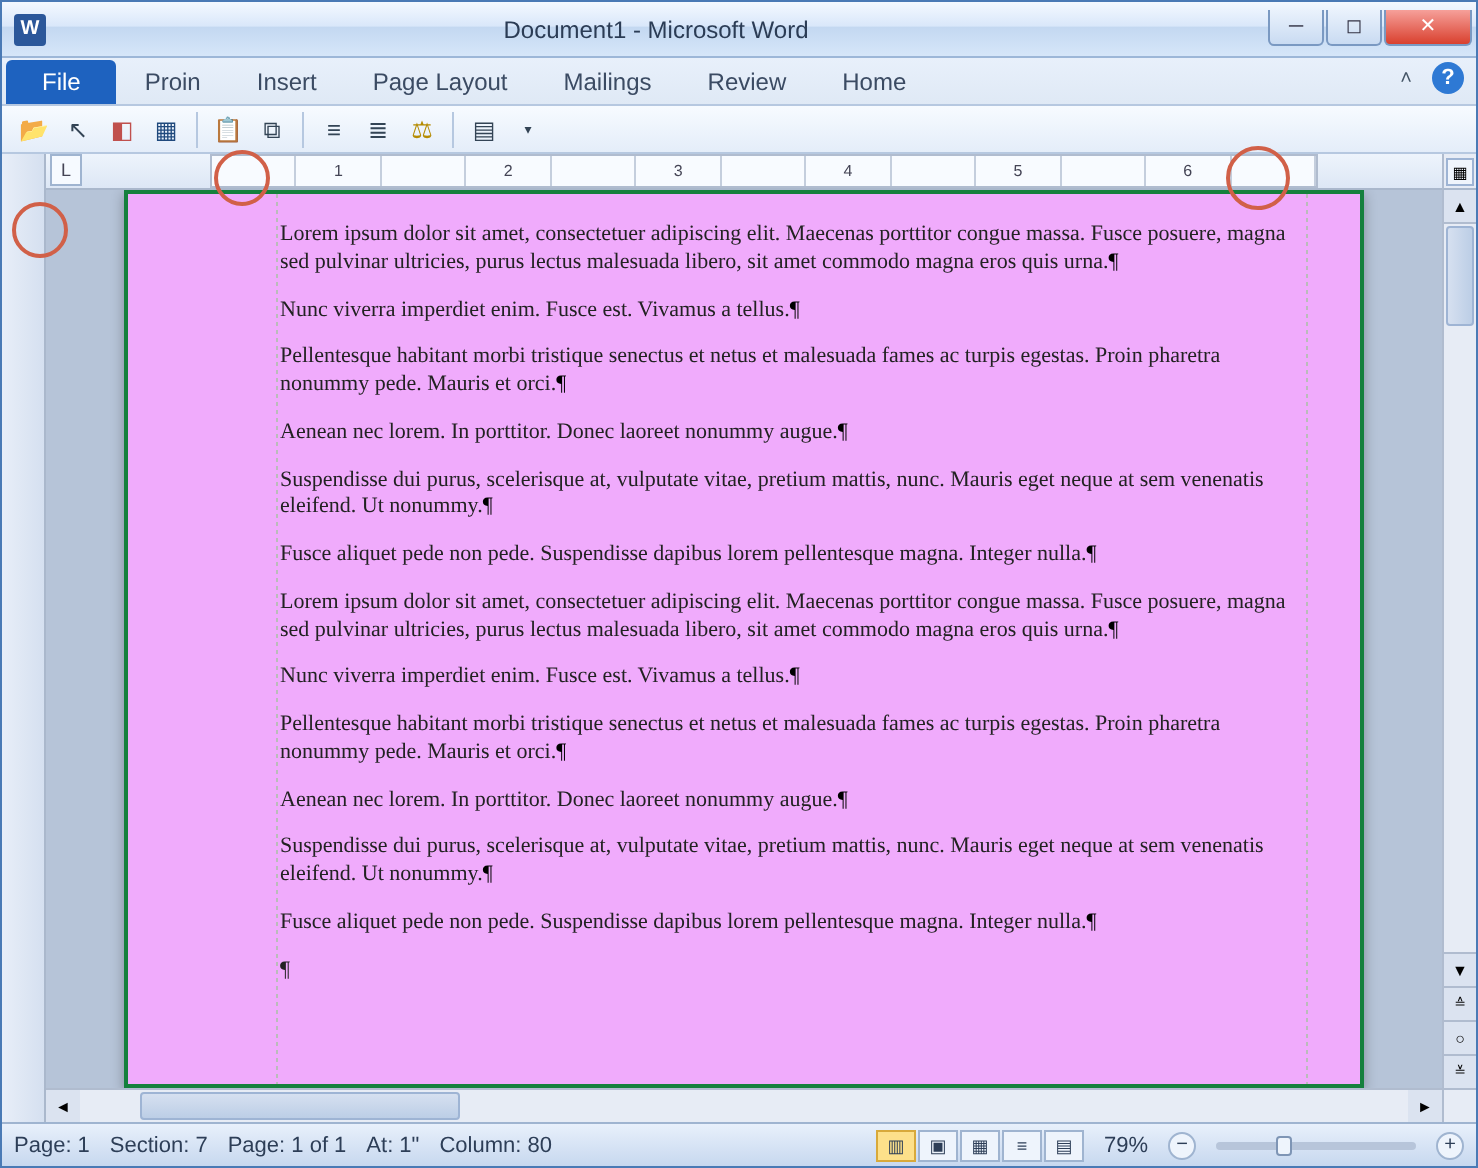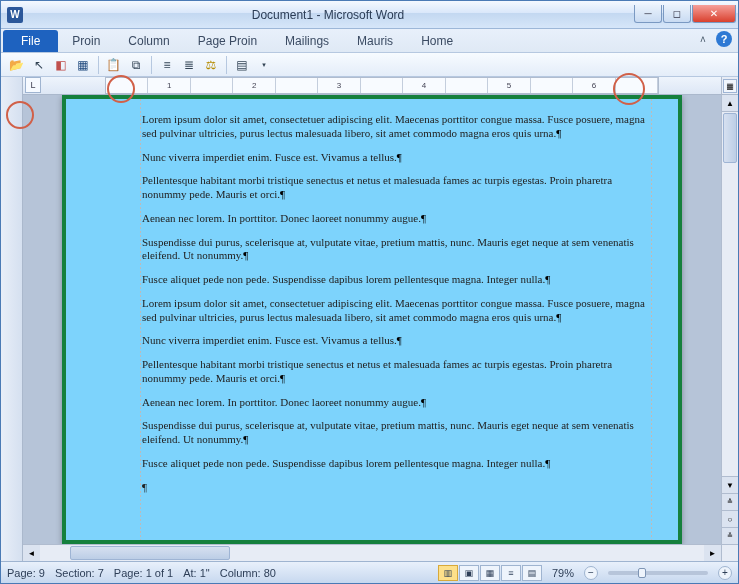--- a/index.html
+++ b/index.html
@@ -24,21 +24,21 @@
 .tbtn { width:20px; height:20px; display:flex; align-items:center; justify-content:center; font-size:12px; color:#345; border-radius:2px; }
 .tsep { width:1px; height:18px; background:#b6c8e0; margin:0 3px; }
 
 .doc-area { flex:1; display:flex; background:#c1cee0; position:relative; overflow:hidden; }
 .vruler { width:22px; background:linear-gradient(to right,#e8eef8,#d5e0f0); border-right:1px solid #aab8cc; }
 .main-col { flex:1; display:flex; flex-direction:column; }
 .hruler { height:18px; background:linear-gradient(to bottom,#eef4fc,#dde7f5); border-bottom:1px solid #aab8cc; position:relative; font-size:8px; color:#445; }
 .hruler-inner { position:absolute; left:82px; right:62px; top:0; bottom:0; background:#f8fbff; border:1px solid #b0bccf; display:flex; }
 .hruler-inner .tick { flex:1; border-right:1px solid #c4cedd; display:flex; align-items:center; justify-content:center; font-size:8px; }
 .page-viewport { flex:1; overflow:hidden; background:#b6c4d8; display:flex; justify-content:center; }
-.page { width:620px; background:#7dd3fc; border:4px solid #15803d; box-shadow:0 2px 6px rgba(0,0,0,0.3); padding:14px 28px 14px 76px; position:relative; }
+.page { width:620px; background:#f0abfc; border:2px solid #15803d; box-shadow:0 2px 6px rgba(0,0,0,0.3); padding:14px 28px 14px 76px; position:relative; }
 .page .margin-line { position:absolute; top:0; bottom:0; width:1px; background:repeating-linear-gradient(to bottom,#bbb 0,#bbb 2px,transparent 2px,transparent 4px); }
 .page .ml-left { left:74px; } .page .ml-right { right:26px; }
 .page p { font-family:Garamond,Georgia,serif; font-size:11px; color:#222; line-height:1.25; margin-bottom:10px; }
 .pilcrow::after { content:"¶"; color:#000; }
 
 .vscroll { width:17px; background:#e7ecf5; border-left:1px solid #b0bccf; display:flex; flex-direction:column; }
 .vscroll .arr { height:17px; background:#dbe3f0; display:flex; align-items:center; justify-content:center; font-size:8px; border-bottom:1px solid #b0bccf; }
 .vscroll .thumb { flex:0 0 50px; background:linear-gradient(to right,#d6e0f0,#bccee6); border:1px solid #9eb4d4; margin:1px; border-radius:2px; }
 .vscroll .track { flex:1; }
 .sidebtns { width:17px; background:#e7ecf5; border-left:1px solid #b0bccf; display:flex; flex-direction:column; align-items:center; padding-top:2px; gap:4px; }
@@ -71,24 +71,24 @@
     <div class="win-controls">
       <div class="win-btn">─</div>
       <div class="win-btn">◻</div>
       <div class="win-btn win-close">✕</div>
     </div>
   </div>
 
   <div class="ribbon-tabs">
     <div class="file-tab">File</div>
     <div class="rtab">Proin</div>
-    <div class="rtab">Column</div>
-    <div class="rtab">Page Proin</div>
+    <div class="rtab">Insert</div>
+    <div class="rtab">Page Layout</div>
     <div class="rtab">Mailings</div>
-    <div class="rtab">Mauris</div>
+    <div class="rtab">Review</div>
     <div class="rtab">Home</div>
     <div class="ribbon-right">
       <div class="caret-up">˄</div>
       <div class="help-btn">?</div>
     </div>
   </div>
 
   <div class="toolbar">
     <div class="tbtn">📂</div>
     <div class="tbtn">↖</div>
@@ -171,21 +171,21 @@
         <div class="arr" style="border-top:1px solid #b0bccf;border-bottom:none;font-size:7px">≙</div>
         <div class="arr" style="border-top:1px solid #b0bccf;border-bottom:none">○</div>
         <div class="arr" style="border-top:1px solid #b0bccf;border-bottom:none;font-size:7px">≚</div>
       </div>
       <div style="height:17px;background:#e7ecf5;border-top:1px solid #b0bccf;border-left:1px solid #b0bccf"></div>
     </div>
 
   </div>
 
   <div class="status">
-    <span>Page: 9</span>
+    <span>Page: 1</span>
     <span>Section: 7</span>
     <span>Page: 1 of 1</span>
     <span>At: 1"</span>
     <span>Column: 80</span>
     <span class="spacer"></span>
     <div class="view-btns">
       <div class="view-btn active">▥</div>
       <div class="view-btn">▣</div>
       <div class="view-btn">▦</div>
       <div class="view-btn">≡</div>

